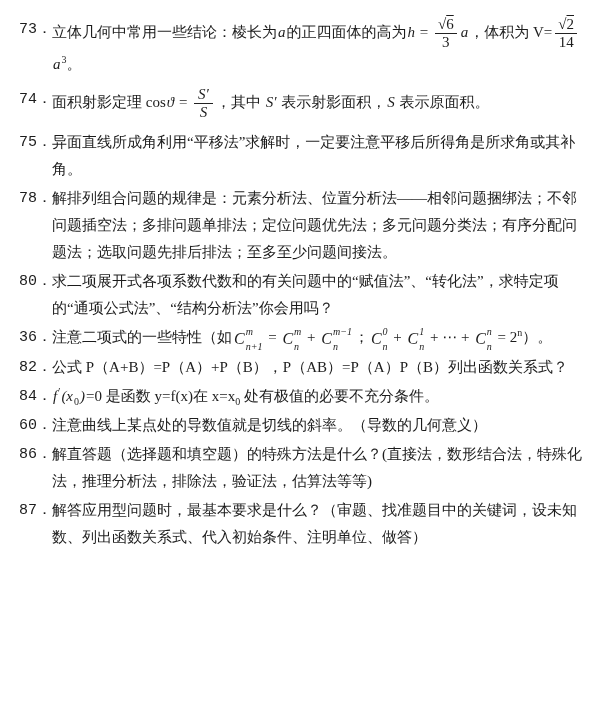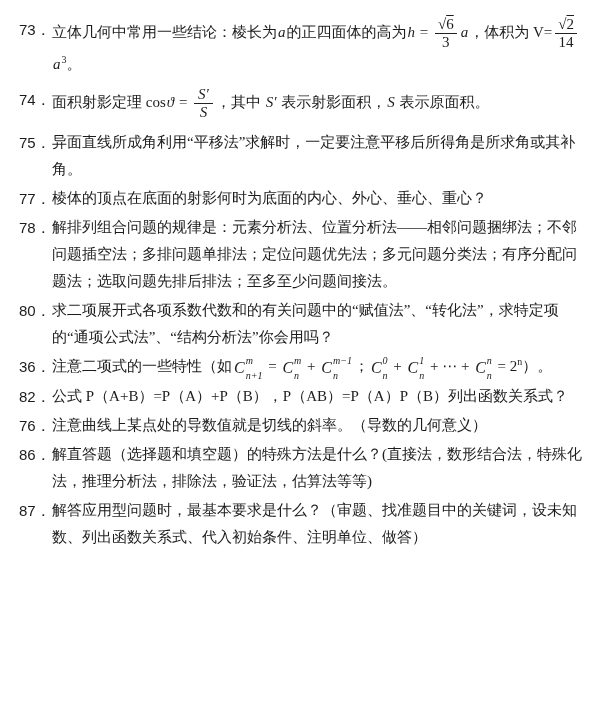--- a/index.html
+++ b/index.html
@@ -22,21 +22,21 @@
     display: flex;
     align-items: flex-start;
     line-height: 27px;
     margin: 0 0 2px 0;
   }
   .item.tall { margin: 4px 0 8px 0; }
   .num {
     flex: 0 0 33px;
     margin-left: 15px;
     white-space: nowrap;
-    font-family: Liberation Sans, sans-serif;
+    font-family: Liberation Mono, monospace;
   }
   .body { flex: 1; padding-right: 4px; }
   .math-var {
     font-family: "Liberation Serif", serif;
     font-style: italic;
     padding: 0 1px;
   }
   .frac {
     display: inline-flex;
     flex-direction: column;
@@ -90,24 +90,20 @@
         <span class="body">面积射影定理 cos<span class="math-var">ϑ</span> = <span class="frac">
             <span class="fn"><span class="math-var">S′</span></span>
             <span class="fd"><span class="math-var">S</span></span>
           </span>，其中 <span class="math-var">S′</span> 表示射影面积，<span class="math-var">S</span> 表示原面积。</span>
       </div>
       <div class="item">
         <span class="num">75．</span>
         <span class="body">异面直线所成角利用“平移法”求解时，一定要注意平移后所得角是所求角或其补角。</span>
       </div>
       <div class="item">
-        <span class="num">77．</span>
-        <span class="body">棱体的顶点在底面的射影何时为底面的内心、外心、垂心、重心？</span>
-      </div>
-      <div class="item">
         <span class="num">78．</span>
         <span class="body">解排列组合问题的规律是：元素分析法、位置分析法——相邻问题捆绑法；不邻问题插空法；多排问题单排法；定位问题优先法；多元问题分类法；有序分配问题法；选取问题先排后排法；至多至少问题间接法。</span>
       </div>
       <div class="item">
         <span class="num">80．</span>
         <span class="body">求二项展开式各项系数代数和的有关问题中的“赋值法”、“转化法”，求特定项的“通项公式法”、“结构分析法”你会用吗？</span>
       </div>
       <div class="item">
         <span class="num">36．</span>
         <span class="body">注意二项式的一些特性（如<span class="ss">
@@ -146,21 +142,25 @@
               <span>n</span>
               <span>n</span>
             </span>
           </span> = 2<sup class="sp">n</sup>）。</span>
       </div>
       <div class="item">
         <span class="num">82．</span>
         <span class="body">公式 P（A+B）=P（A）+P（B），P（AB）=P（A）P（B）列出函数关系式？</span>
       </div>
       <div class="item">
-        <span class="num">76．</span>
+        <span class="num">84．</span>
+        <span class="body"><span class="math-var">f</span><sup class="sp">′</sup><span class="math-var">(x</span><sub class="sb">0</sub><span class="math-var">)</span>=0 是函数 y=f(x)在 x=x<sub class="sb">0</sub> 处有极值的必要不充分条件。</span>
+      </div>
+      <div class="item">
+        <span class="num">60．</span>
         <span class="body">注意曲线上某点处的导数值就是切线的斜率。（导数的几何意义）</span>
       </div>
       <div class="item">
         <span class="num">86．</span>
         <span class="body">解直答题（选择题和填空题）的特殊方法是什么？(直接法，数形结合法，特殊化法，推理分析法，排除法，验证法，估算法等等)</span>
       </div>
       <div class="item">
         <span class="num">87．</span>
         <span class="body">解答应用型问题时，最基本要求是什么？（审题、找准题目中的关键词，设未知数、列出函数关系式、代入初始条件、注明单位、做答）</span>
       </div>

